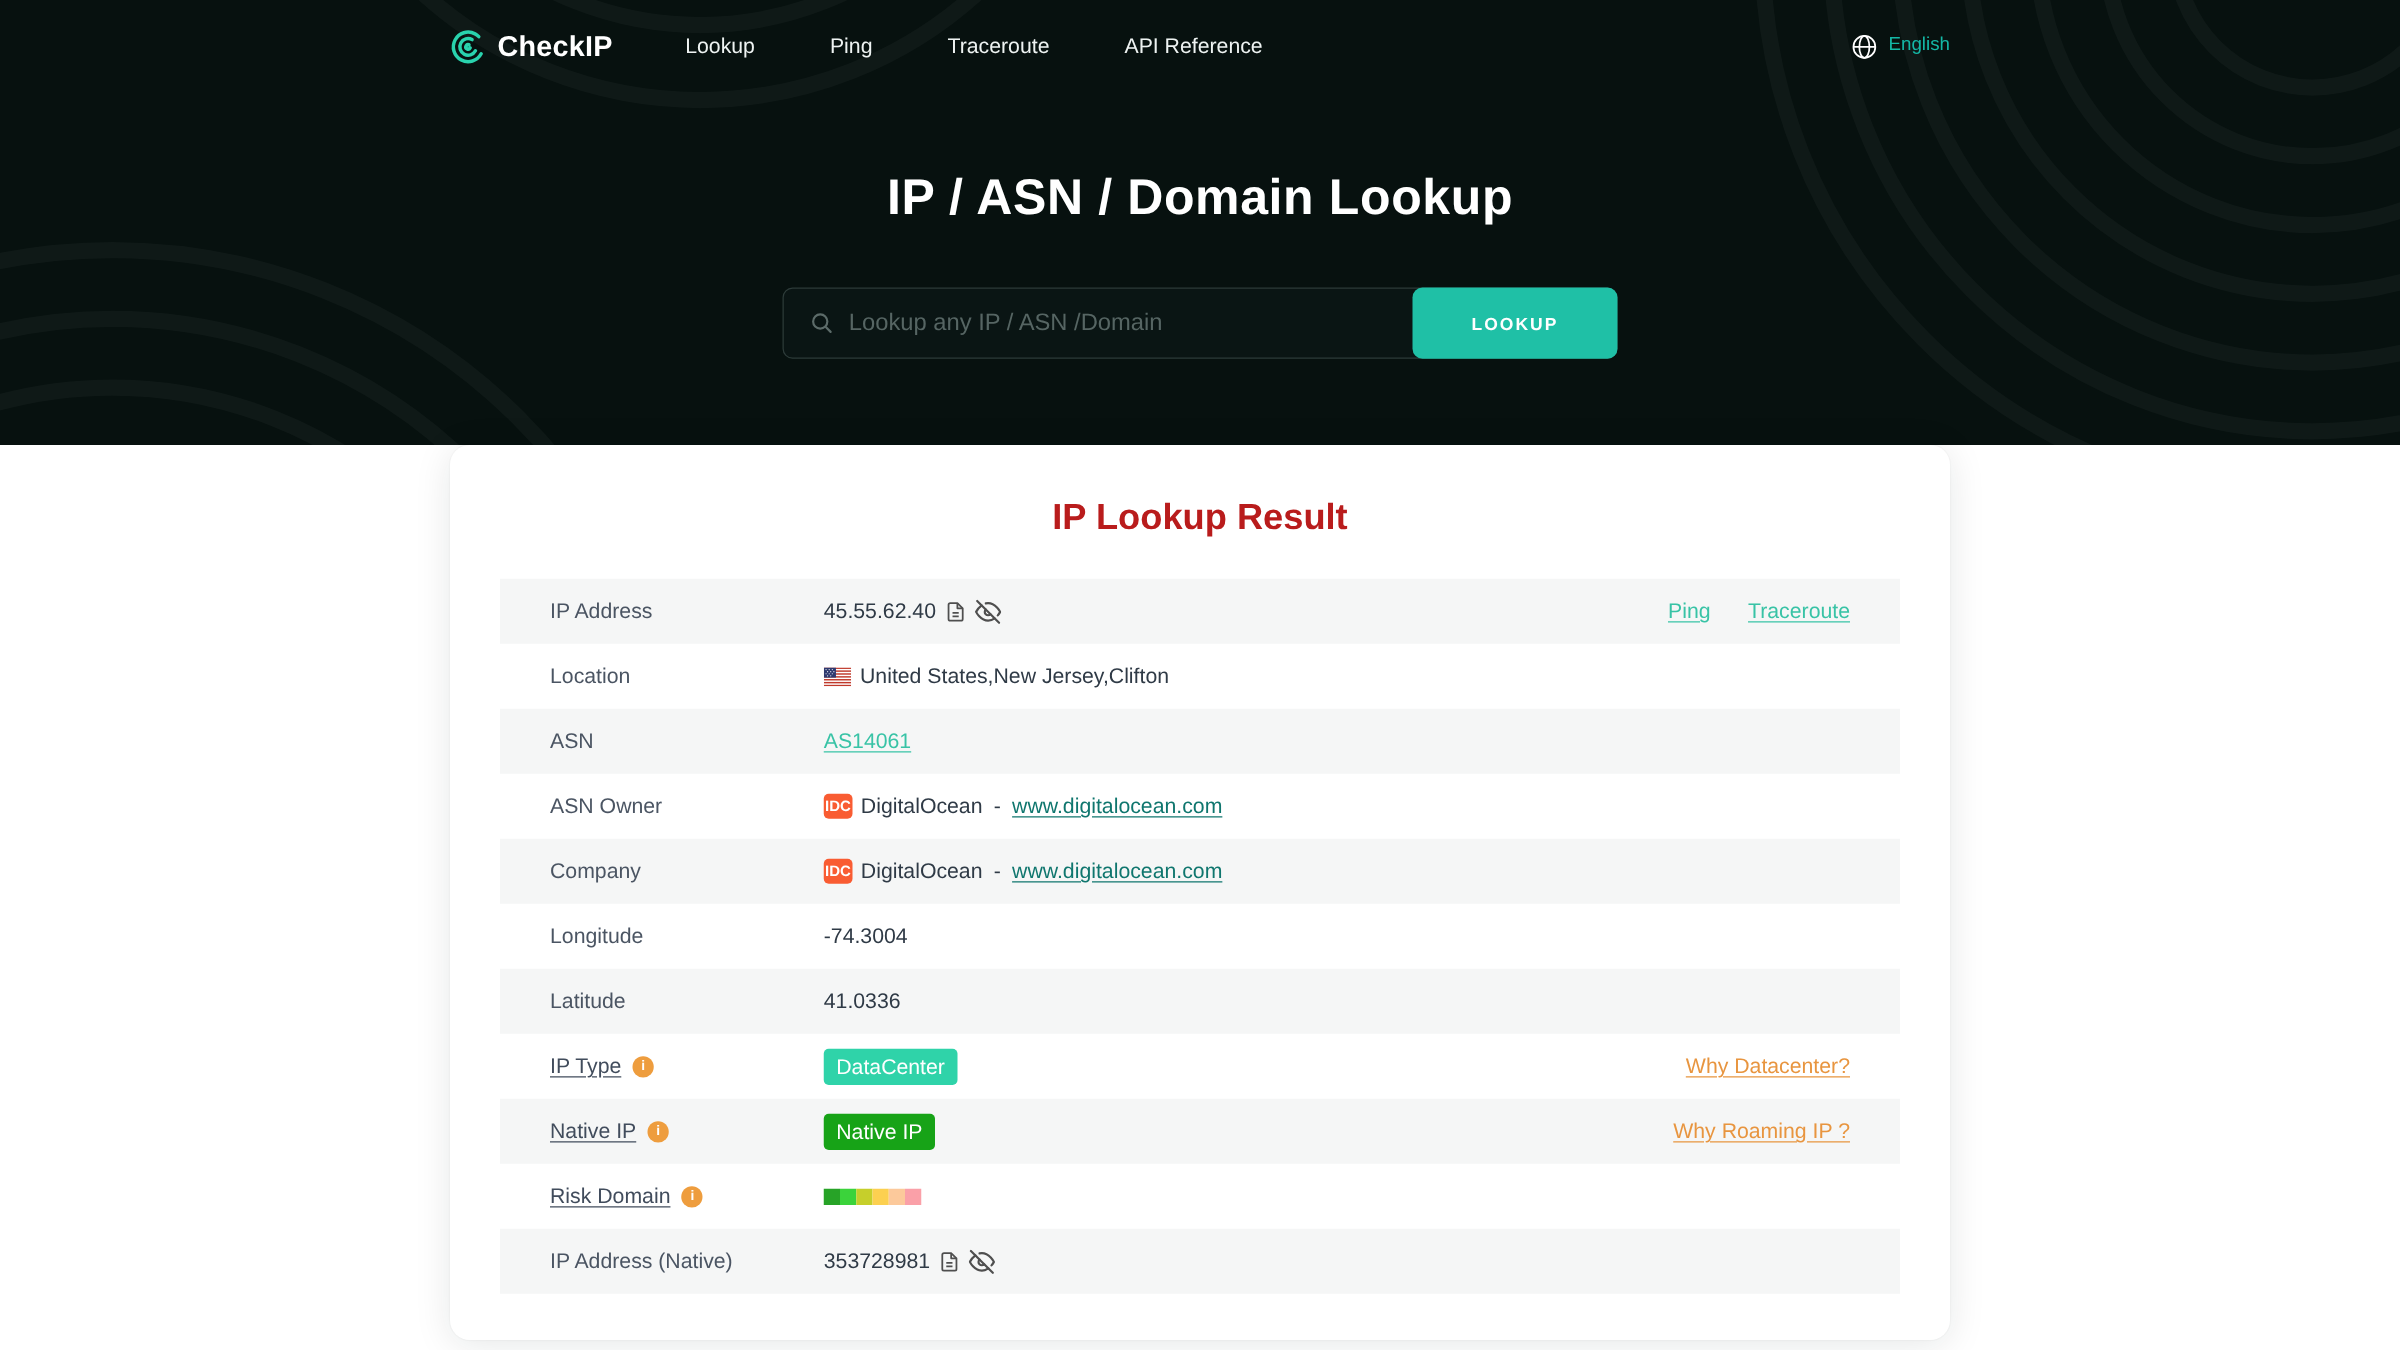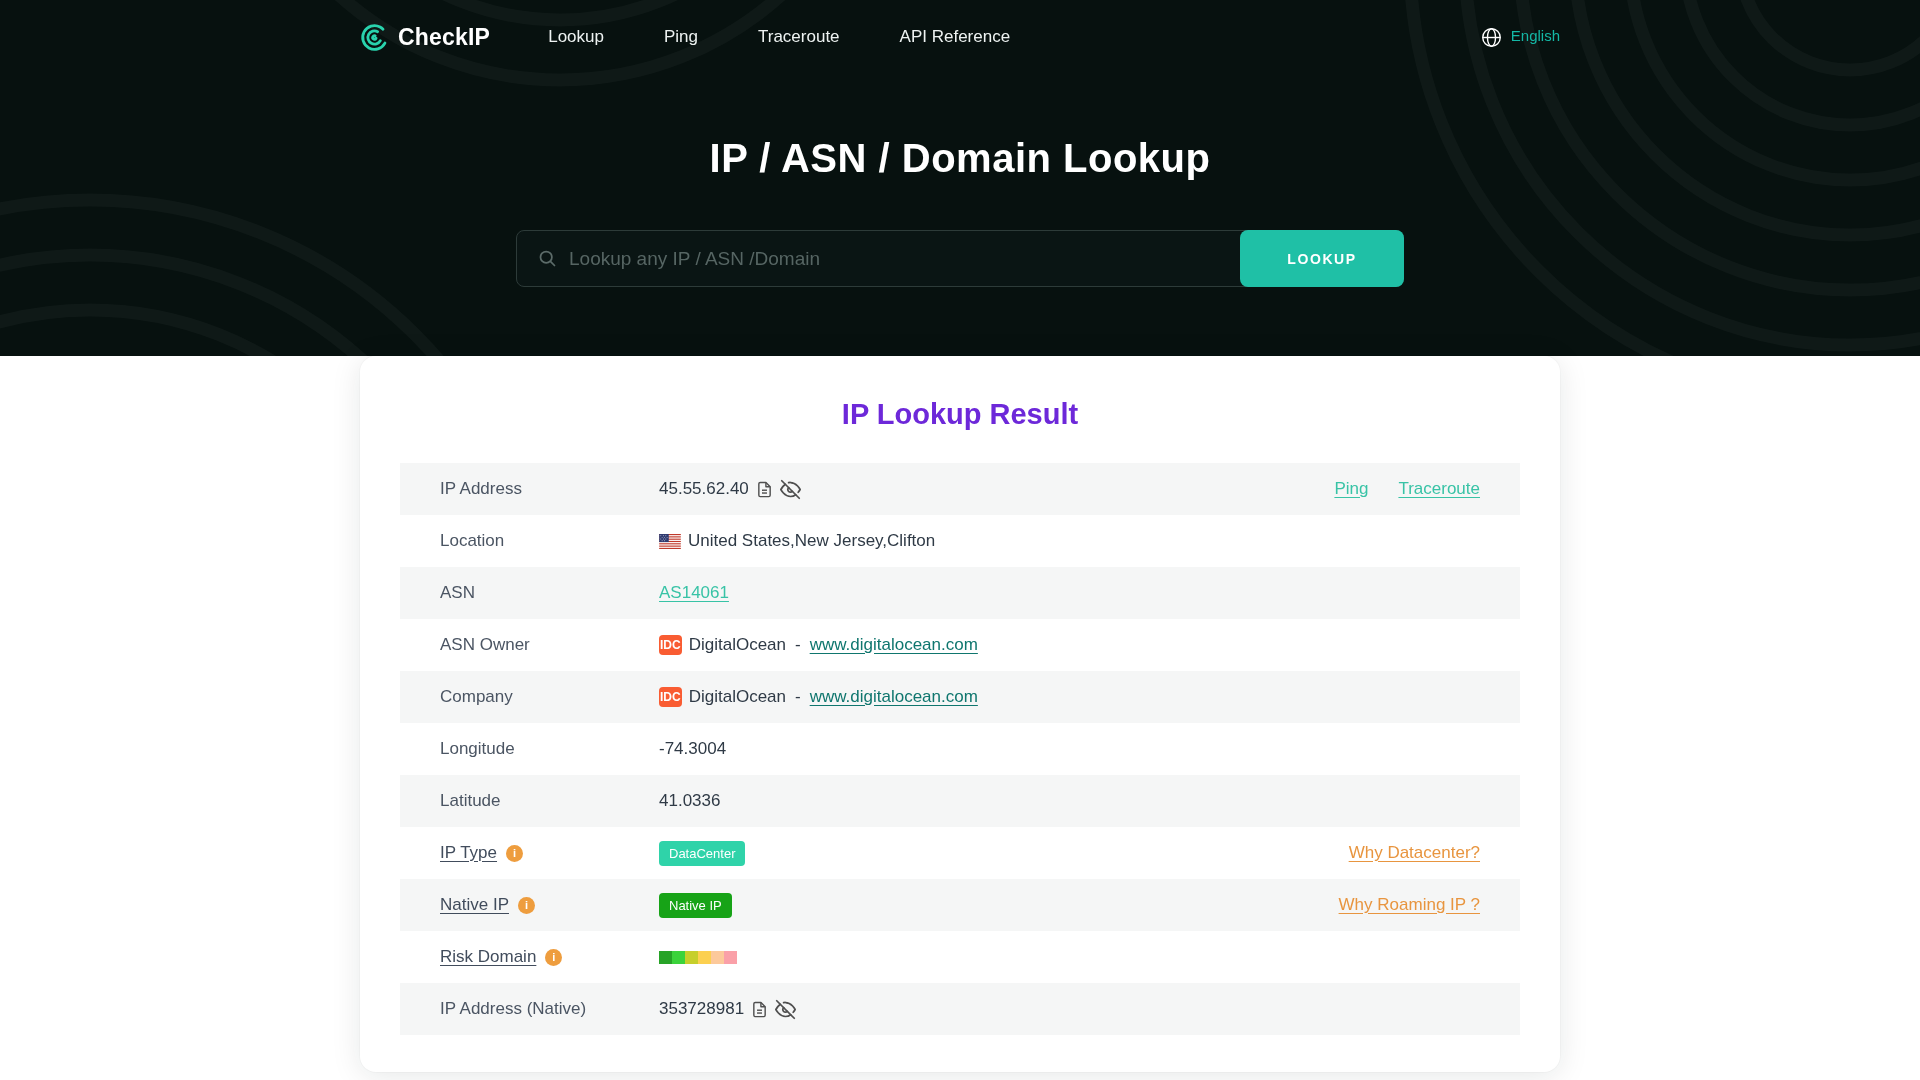--- a/index.html
+++ b/index.html
@@ -12,43 +12,43 @@
 
   .site-header { position: relative; z-index: 2; width: 1200px; margin: 0 auto; height: 74px; display: flex; align-items: center; }
   .brand { display: flex; align-items: center; gap: 9px; cursor: pointer; }
   .brand-name { color: #ffffff; font-size: 23px; font-weight: 700; letter-spacing: 0.2px; }
   .main-nav { display: flex; gap: 60px; margin-left: 58px; }
   .nav-item { color: #eef3f2; font-size: 17px; text-decoration: none; cursor: pointer; }
   .lang-switch { margin-left: auto; display: flex; align-items: flex-start; gap: 9px; color: #14b8a6; font-size: 15px; cursor: pointer; }
 
   .hero-title { position: relative; z-index: 1; margin-top: 62px; text-align: center; color: #ffffff; font-size: 40px; font-weight: 700; letter-spacing: 0.5px; line-height: 44px; }
 
-  .searchbar { position: relative; z-index: 2; width: 888px; height: 57px; margin: 50px auto 0; }
+  .searchbar { position: relative; z-index: 2; width: 668px; height: 57px; margin: 50px auto 0; }
   .search-input { width: 100%; height: 57px; background: #0a1514; border: 1px solid #2d3b39; border-radius: 8px; color: #cfd8d6; font-size: 19px; padding: 0 180px 0 52px; outline: none; font-family: "Liberation Sans", sans-serif; }
   .search-input::placeholder { color: #566563; }
   .search-icon { position: absolute; left: 21px; top: 18px; line-height: 0; }
   .lookup-btn { position: absolute; right: 0; top: 0; width: 164px; height: 57px; background: #1fc0a6; color: #ffffff; border: none; border-radius: 8px; font-size: 14px; font-weight: 600; letter-spacing: 1.6px; cursor: pointer; font-family: "Liberation Sans", sans-serif; }
 
   
   .page-body { position: relative; background: #ffffff; }
   .result-card { position: relative; z-index: 3; width: 1200px; margin: -173px auto 0; background: #ffffff; border-radius: 16px; box-shadow: 0 4px 30px rgba(10, 30, 28, 0.10), 0 0 0 1px rgba(0,0,0,0.02); padding: 28px 40px 37px; }
-  .result-title { text-align: center; font-size: 29px; font-weight: 700; color: #6d28d9; margin: 14px 0 32px; }
+  .result-title { text-align: center; font-size: 29px; font-weight: 700; color: #b91c1c; margin: 14px 0 32px; }
 
   .result-row { display: flex; align-items: center; height: 52px; padding: 0 40px; font-size: 17px; }
   .result-row:nth-child(odd) { background: #f5f6f6; }
   .row-label { width: 219px; flex-shrink: 0; color: #4b5563; display: flex; align-items: center; gap: 9px; }
   .label-underline { text-decoration: underline; text-underline-offset: 3px; color: #414c5c; cursor: help; }
   .info-dot { width: 17px; height: 17px; border-radius: 50%; background: #ee9d3e; color: #ffffff; font-size: 11px; font-weight: 700; display: inline-flex; align-items: center; justify-content: center; cursor: pointer; font-style: normal; }
   .row-value { display: flex; align-items: center; gap: 7px; color: #2f3a46; }
   .value-text { color: #2f3a46; }
   .sep { color: #2f3a46; padding: 0 2px; }
   .icon-wrap { line-height: 0; display: inline-flex; }
   .icon-wrap.clickable { cursor: pointer; }
   .badge-idc { background: #f95c32; color: #ffffff; font-size: 12px; font-weight: 600; padding: 4px 1px; border-radius: 4px; line-height: 1; }
-  .tag { color: #ffffff; font-size: 13px; padding: 6px 10px; border-radius: 4px; line-height: 1; text-align: right; }
+  .tag { color: #ffffff; font-size: 17px; padding: 6px 10px; border-radius: 4px; line-height: 1; text-align: right; }
   .risk-bar { display: inline-flex; }
   .risk-seg { width: 13px; height: 13px; display: inline-block; }
   .row-links { margin-left: auto; display: flex; gap: 30px; }
   .link-teal { color: #38c3a6; text-decoration: underline; text-underline-offset: 3px; cursor: pointer; }
   .link-orange { color: #e8953f; text-decoration: underline; text-underline-offset: 3px; cursor: pointer; }
   .link-url { color: #0f766e; text-decoration: underline; text-underline-offset: 3px; cursor: pointer; }
 </style>
 </head>
 <body>
 

